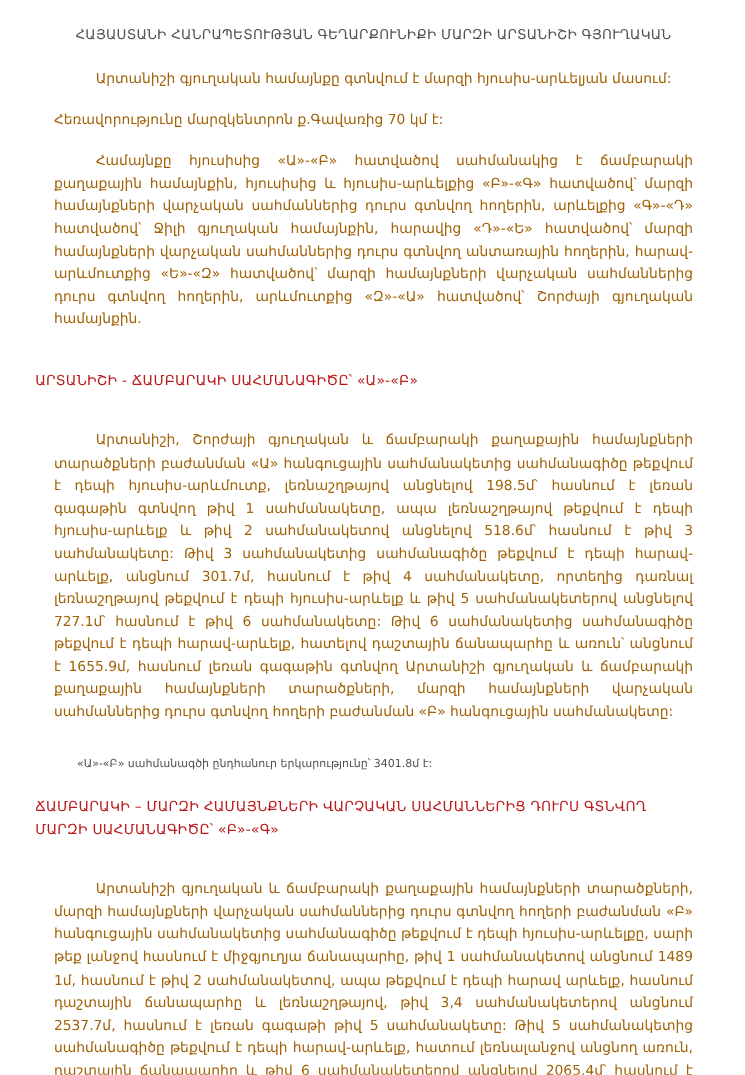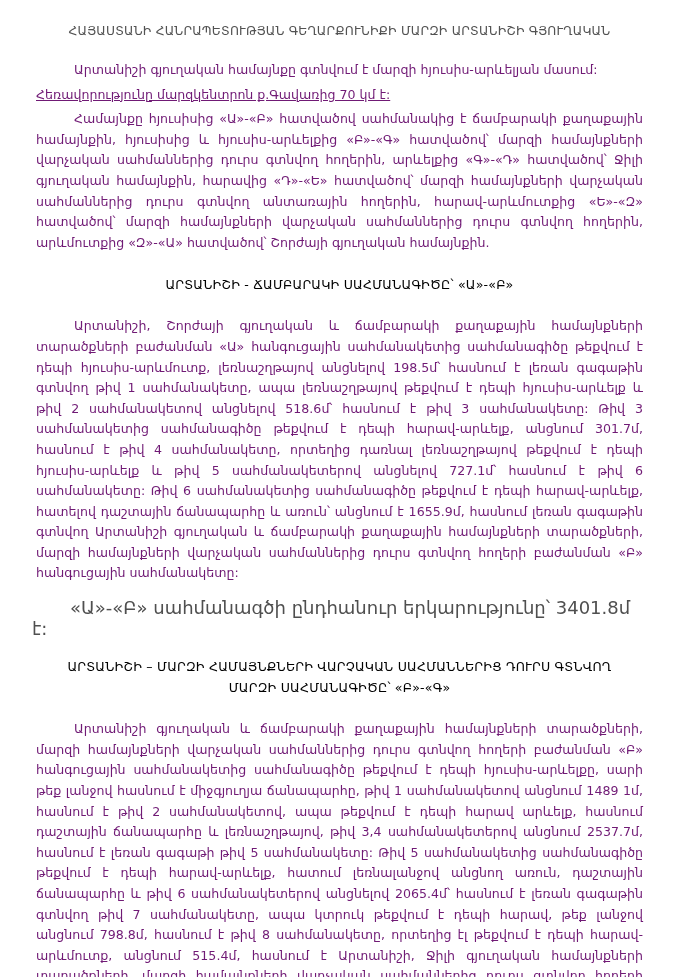--- a/index.html
+++ b/index.html
@@ -36,51 +36,49 @@
     display: block;
     white-space: nowrap;
   }
   .title-line.second {
     letter-spacing: 0.6px;
   }
   .body-block {
     margin-top: 16px;
   }
   p.para {
-    margin: 4px;
+    margin: 17px;
     font-size: 12.6px;
     line-height: 20.6px;
     text-align: justify;
     text-justify: inter-word;
-    color: #701a75;
+    color: #a16207;
   }
   p.para.indent {
     text-indent: 38px;
   }
   p.para.tight {
     text-indent: 0;
-    text-decoration: underline;
   }
   .spacer-sm { height: 10px; }
   .spacer-md { height: 17px; }
   h2.section-heading {
-    text-align: center;
     font-size: 12.6px;
     font-weight: normal;
-    color: #000000;
+    color: #b91c1c;
     margin: 0;
     line-height: 21px;
     letter-spacing: 0.2px;
   }
   h2.section-heading .hl2 {
     display: block;
   }
   p.total-line {
     margin: 0;
-    font-size: 18px;
+    font-size: 10px;
     line-height: 20.6px;
     color: #4f4f4f;
     text-indent: 38px;
   }
 </style>
 </head>
 <body>
 
 <div class="page">
 
@@ -102,21 +100,21 @@
 
     <p class="para indent">Արտանիշի, Շորժայի գյուղական և ճամբարակի քաղաքային համայնքների տարածքների բաժանման «Ա» հանգուցային սահմանակետից սահմանագիծը թեքվում է դեպի հյուսիս-արևմուտք, լեռնաշղթայով անցնելով 198.5մ՝ հասնում է լեռան գագաթին գտնվող թիվ 1 սահմանակետը, ապա լեռնաշղթայով թեքվում է դեպի հյուսիս-արևելք և թիվ 2 սահմանակետով անցնելով 518.6մ՝ հասնում է թիվ 3 սահմանակետը: Թիվ 3 սահմանակետից սահմանագիծը թեքվում է դեպի հարավ-արևելք, անցնում 301.7մ, հասնում է թիվ 4 սահմանակետը, որտեղից դառնալ լեռնաշղթայով թեքվում է դեպի հյուսիս-արևելք և թիվ 5 սահմանակետերով անցնելով 727.1մ՝ հասնում է թիվ 6 սահմանակետը: Թիվ 6 սահմանակետից սահմանագիծը թեքվում է դեպի հարավ-արևելք, հատելով դաշտային ճանապարհը և առուն՝ անցնում է 1655.9մ, հասնում լեռան գագաթին գտնվող Արտանիշի գյուղական և ճամբարակի քաղաքային համայնքների տարածքների, մարզի համայնքների վարչական սահմաններից դուրս գտնվող հողերի բաժանման «Բ» հանգուցային սահմանակետը:</p>
 
     <div class="spacer-sm"></div>
 
     <p class="total-line">«Ա»-«Բ» սահմանագծի ընդհանուր երկարությունը՝  3401.8մ է:</p>
 
     <div class="spacer-md"></div>
 
     <h2 class="section-heading">
-      <span class="hl2">ԱՐՏԱՆԻՇԻ – ՄԱՐԶԻ ՀԱՄԱՅՆՔՆԵՐԻ ՎԱՐՉԱԿԱՆ ՍԱՀՄԱՆՆԵՐԻՑ ԴՈՒՐՍ ԳՏՆՎՈՂ</span>
+      <span class="hl2">ՃԱՄԲԱՐԱԿԻ – ՄԱՐԶԻ ՀԱՄԱՅՆՔՆԵՐԻ ՎԱՐՉԱԿԱՆ ՍԱՀՄԱՆՆԵՐԻՑ ԴՈՒՐՍ ԳՏՆՎՈՂ</span>
       <span class="hl2">ՄԱՐԶԻ  ՍԱՀՄԱՆԱԳԻԾԸ՝  «Բ»-«Գ»</span>
     </h2>
 
     <div class="spacer-md"></div>
 
     <p class="para indent">Արտանիշի գյուղական և ճամբարակի քաղաքային համայնքների տարածքների, մարզի համայնքների վարչական սահմաններից դուրս գտնվող հողերի բաժանման «Բ» հանգուցային սահմանակետից սահմանագիծը թեքվում է դեպի հյուսիս-արևելքը, սարի թեք լանջով հասնում է միջգյուղյա ճանապարհը, թիվ 1 սահմանակետով անցնում 1489 1մ, հասնում է թիվ 2 սահմանակետով, ապա թեքվում է դեպի հարավ արևելք, հասնում դաշտային ճանապարհը և լեռնաշղթայով, թիվ 3,4 սահմանակետերով անցնում 2537.7մ, հասնում է լեռան գագաթի թիվ 5 սահմանակետը:  Թիվ 5 սահմանակետից սահմանագիծը թեքվում է դեպի հարավ-արևելք, հատում լեռնալանջով անցնող առուն, դաշտային ճանապարհը և թիվ 6 սահմանակետերով անցնելով 2065.4մ՝ հասնում է լեռան գագաթին գտնվող թիվ 7 սահմանակետը, ապա կտրուկ թեքվում է դեպի հարավ, թեք լանջով անցնում 798.8մ, հասնում է թիվ 8 սահմանակետը, որտեղից էլ թեքվում է դեպի հարավ-արևմուտք,  անցնում  515.4մ,  հասնում  է  Արտանիշի, Ջիլի գյուղական համայնքների տարածքների, մարզի համայնքների վարչական սահմաններից դուրս գտնվող հողերի բաժանման «Գ» հանգուցային սահմանակետը:</p>
 
   </div>
 </div>
 

